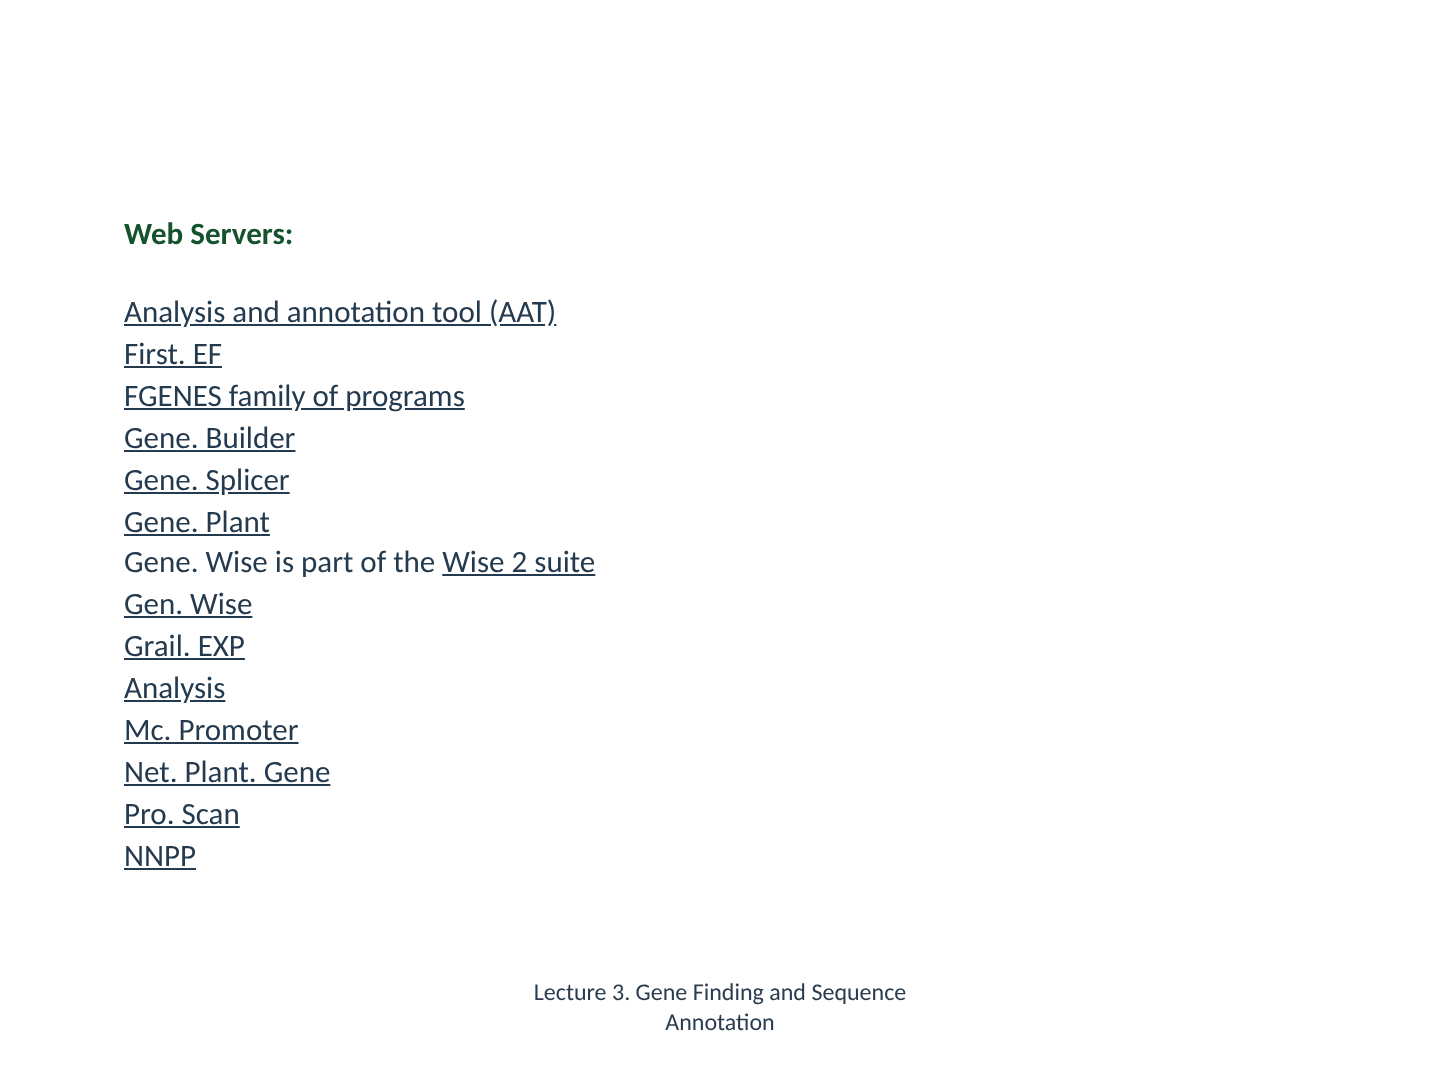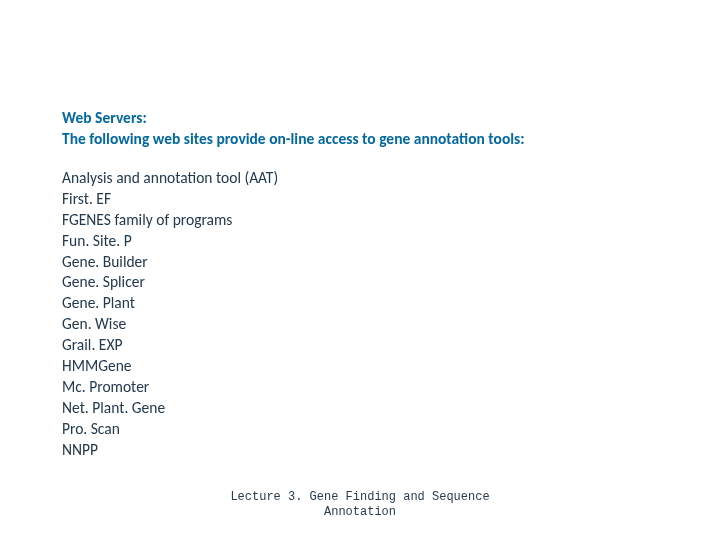--- a/index.html
+++ b/index.html
@@ -16,66 +16,65 @@
     position: relative;
     width: 720px;
     height: 540px;
     box-sizing: border-box;
     padding: 108px 62px 0 62px;
   }
   .heading {
     font-size: 15.5px;
     line-height: 1.35;
     font-weight: 700;
-    color: #0369a1;
+    color: #14532d;
   }
   .list {
     margin-top: 18px;
     font-size: 15.5px;
     line-height: 1.35;
     color: #243a4f;
   }
   .item {
     display: block;
   }
   .link {
+    text-decoration: underline;
   }
   .footer {
     position: absolute;
     left: 0;
     right: 0;
     bottom: 20px;
     text-align: center;
     font-size: 12px;
     line-height: 1.25;
     color: #2a3c4e;
-    font-family: Liberation Mono, monospace;
   }
 </style>
 </head>
 <body>
 
 <div class="slide">
 
   <div class="heading">
     <div>Web Servers:</div>
-    <div>The following web sites provide on-line access to gene annotation tools:</div>
   </div>
 
   <div class="list">
     <span class="item"><span></span><span class="link">Analysis and annotation tool (AAT)</span><span></span></span>
     <span class="item"><span></span><span class="link">First. EF</span><span></span></span>
     <span class="item"><span></span><span class="link">FGENES family of programs</span><span></span></span>
-    <span class="item"><span></span><span class="link">Fun. Site. P</span><span></span></span>
     <span class="item"><span></span><span class="link">Gene. Builder</span><span></span></span>
     <span class="item"><span></span><span class="link">Gene. Splicer</span><span></span></span>
     <span class="item"><span></span><span class="link">Gene. Plant</span><span></span></span>
+    <span class="item"><span>Gene. Wise is part of the </span><span class="link">Wise 2 suite</span><span></span></span>
     <span class="item"><span></span><span class="link">Gen. Wise</span><span></span></span>
     <span class="item"><span></span><span class="link">Grail. EXP</span><span></span></span>
-    <span class="item"><span></span><span class="link">HMMGene</span><span></span></span>
+    <span class="item"><span></span><span class="link">Analysis</span><span></span></span>
     <span class="item"><span></span><span class="link">Mc. Promoter</span><span></span></span>
     <span class="item"><span></span><span class="link">Net. Plant. Gene</span><span></span></span>
     <span class="item"><span></span><span class="link">Pro. Scan</span><span></span></span>
     <span class="item"><span></span><span class="link">NNPP</span><span></span></span>
   </div>
 
   <div class="footer">
     <div>Lecture 3. Gene Finding and Sequence</div>
     <div>Annotation</div>
   </div>

